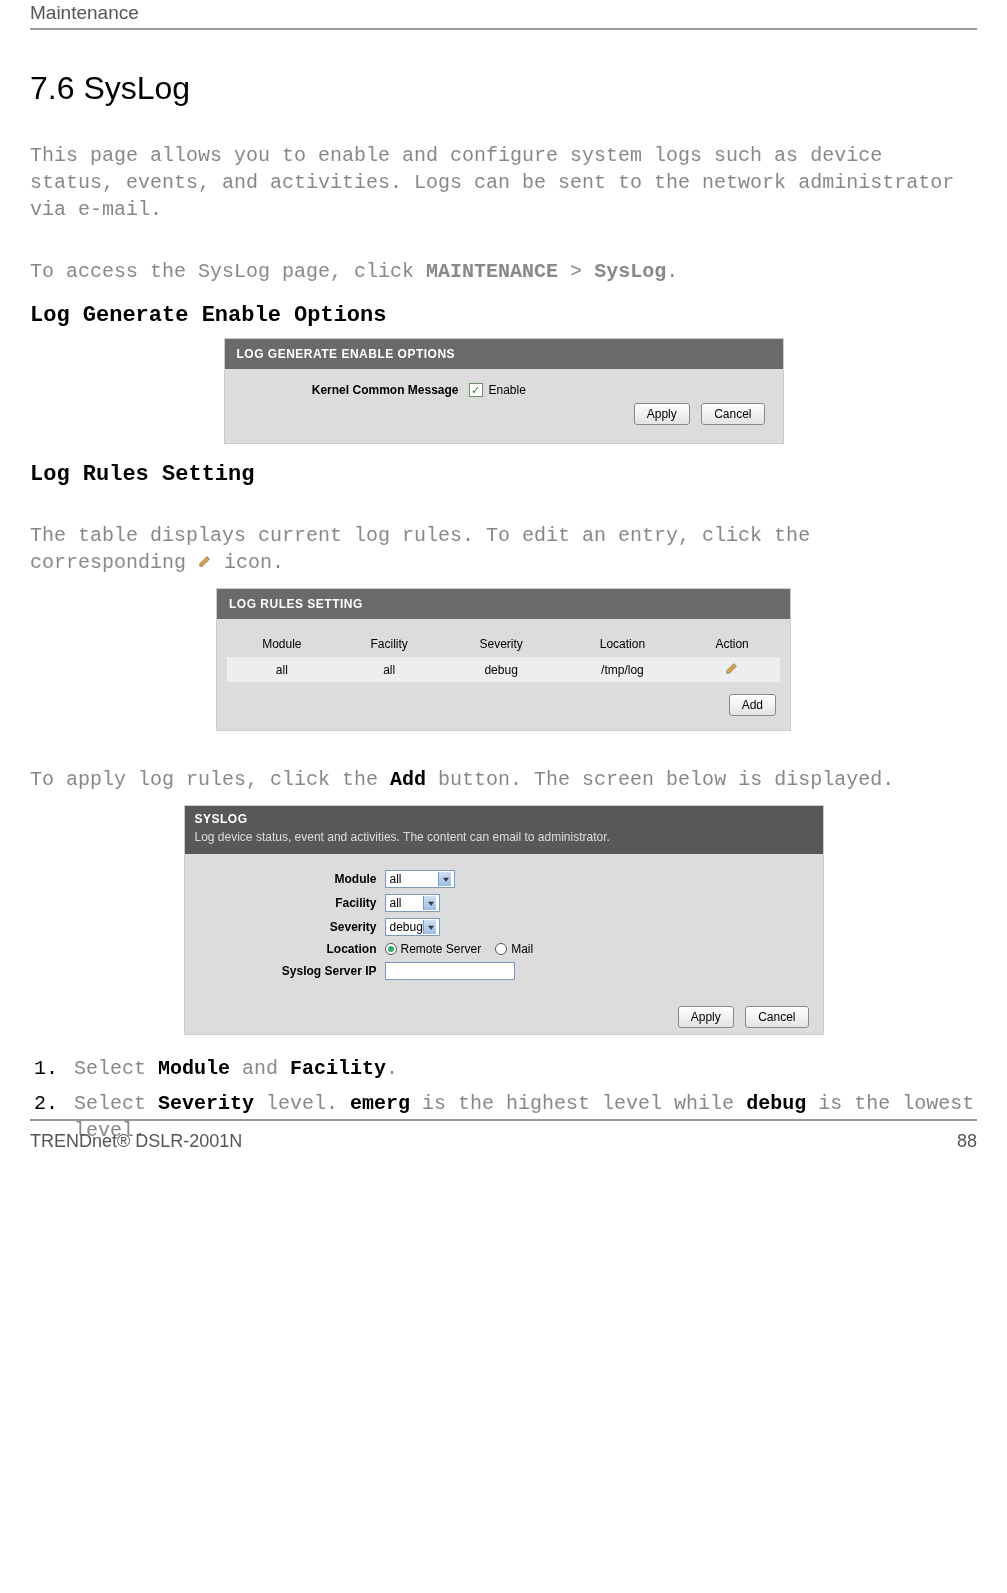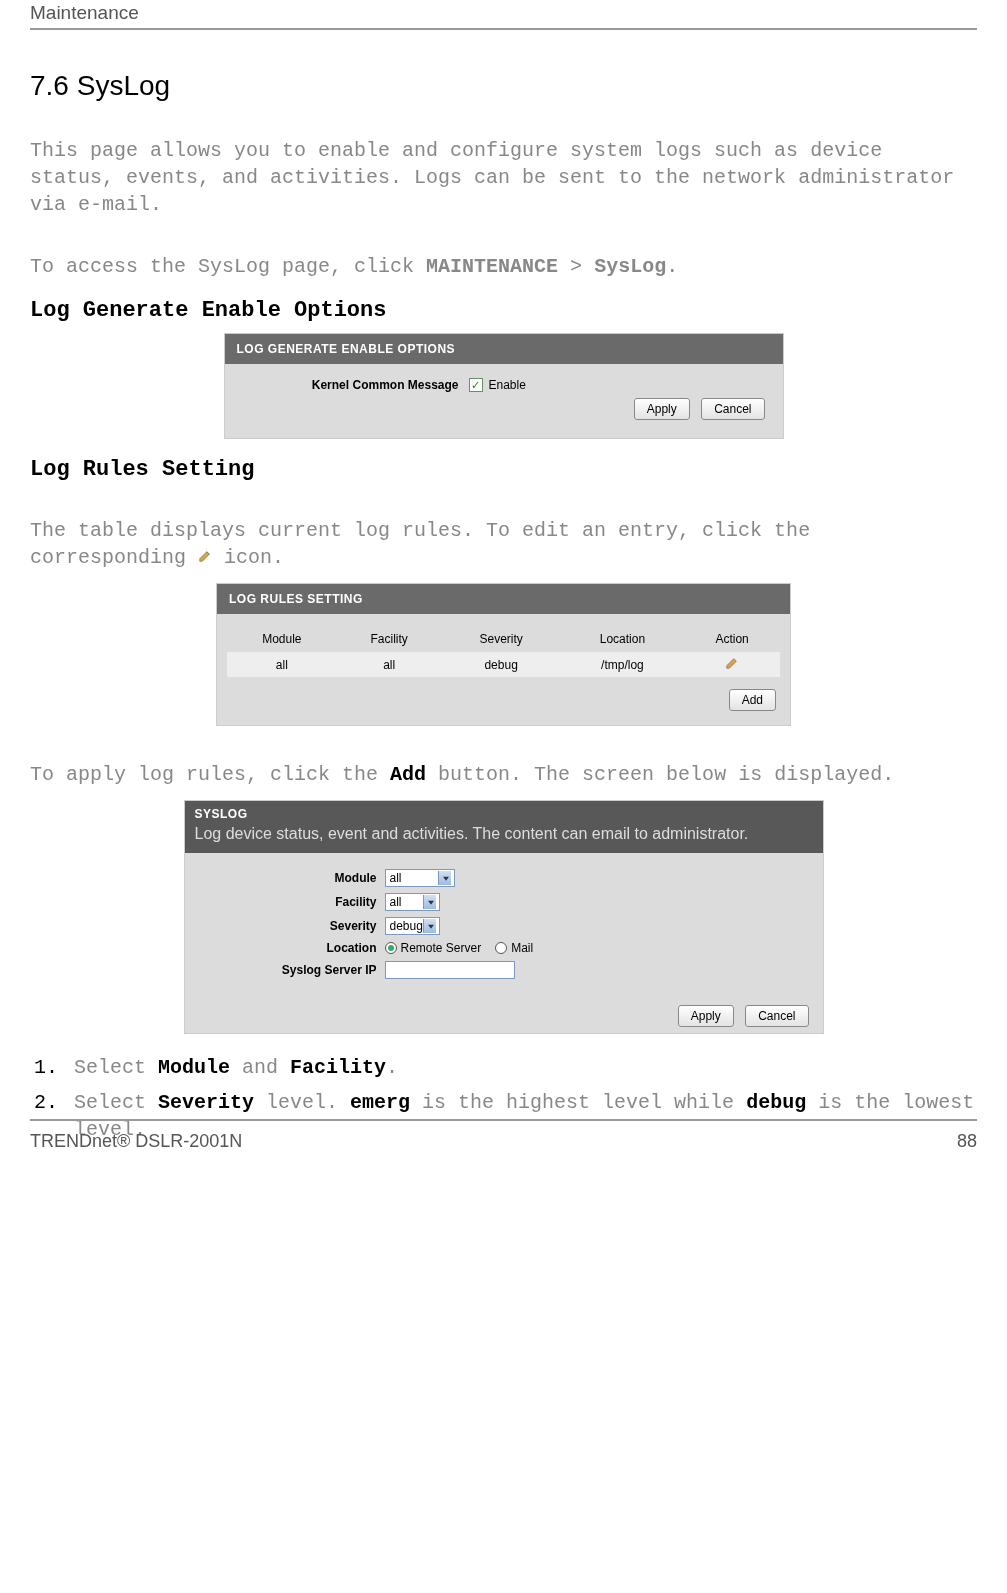--- a/index.html
+++ b/index.html
@@ -19,21 +19,21 @@
     font-family: Arial, sans-serif;
     font-size: 19px;
     color: #555;
     padding: 2px 0 4px 0;
     border-bottom: 2px solid #999;
     margin-bottom: 40px;
   }
   h1.section-title {
     font-family: Arial, sans-serif;
     font-weight: normal;
-    font-size: 28px;
+    font-size: 32px;
     margin-bottom: 28px;
   }
   .body-text {
     font-size: 20px;
     line-height: 1.35;
     margin-bottom: 12px;
   }
   .gray { color: #888; margin-top: 35px; }
   .bold { font-weight: bold; }
   h2.subhead {
@@ -125,21 +125,21 @@
     width: 640px;
     font-family: Verdana, Arial, sans-serif;
     font-size: 12px;
   }
   .syslog-head {
     background: #585858;
     color: #fff;
     padding: 6px 10px 10px 10px;
   }
   .syslog-head .t { font-weight: bold; font-size: 12px; letter-spacing: 0.5px; }
-  .syslog-head .d { font-size: 16px; color: #ddd; margin-top: 4px; }
+  .syslog-head .d { font-size: 12px; color: #ddd; margin-top: 4px; }
   .syslog-body {
     background: #dcdcdc;
     padding: 16px 10px 10px 10px;
   }
   .frow { display: flex; align-items: center; margin-bottom: 6px; }
   .flbl { width: 190px; text-align: right; padding-right: 8px; font-weight: bold; font-size: 12px; }
   .sel {
     border: 1px solid #7a9ac0;
     background: #fff;
     font-size: 12px;

